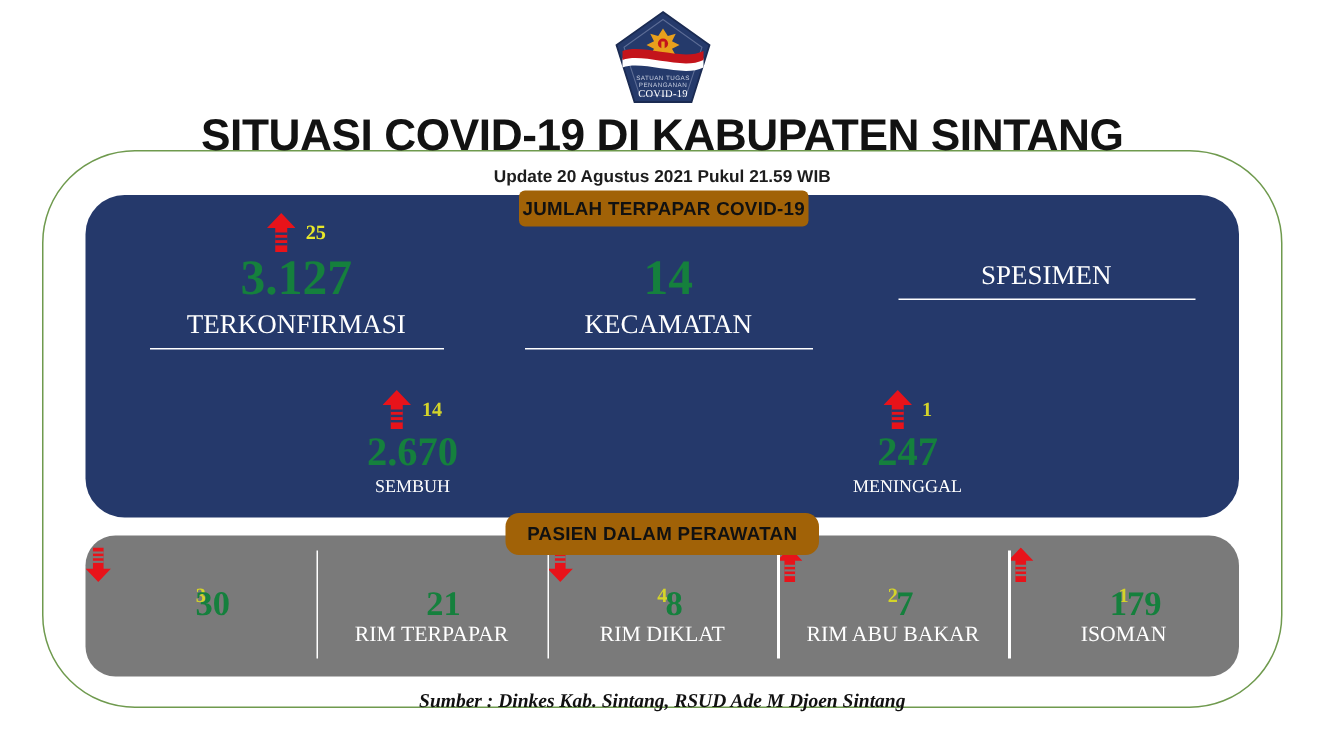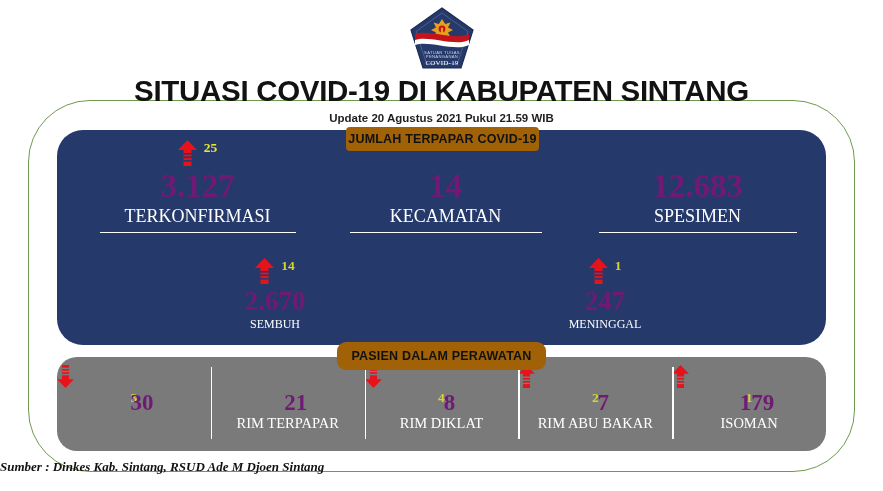--- a/index.html
+++ b/index.html
@@ -114,42 +114,42 @@
   }
 
   
   .stat {
     position: absolute;
     text-align: center;
   }
   .stat .arrow-row {
     height: 30px;
     display: flex;
-    align-items: flex-start;
+    align-items: center;
     justify-content: center;
     gap: 7px;
   }
   .arrow-row .delta {
     font-size: 13.5px;
     font-weight: bold;
     color: #e8e82a;
     font-family: "Liberation Serif", serif;
   }
   .arrow-row .delta.olive { color: #d4d42a; }
 
   .arrow {
     width: 19px;
     height: 26px;
     display: block;
   }
 
   .bignum {
     font-family: "Liberation Serif", serif;
     font-weight: bold;
-    color: #701a75;
+    color: #15803d;
     line-height: 1;
   }
   .label {
     font-family: "Liberation Serif", serif;
     color: #ffffff;
     line-height: 1.1;
     white-space: nowrap;
   }
   .underline {
     height: 1.5px;
@@ -208,20 +208,21 @@
   .gcell .arrow { width: 17px; height: 23px; }
   .gcell .bignum { font-size: 23px; margin-left: 16px; }
   .gcell .label  { font-size: 14.5px; margin-top: 2px; }
   .gcell .spacer { height: 26px; }
 
   
   .footer {
     position: absolute;
     left: 0; right: 0;
     top: 459px;
+    text-align: center;
     font-family: "Liberation Serif", serif;
     font-style: italic;
     font-weight: bold;
     font-size: 13px;
     color: #111111;
   }
 </style>
 </head>
 <body>
 
@@ -272,21 +273,20 @@
 
 <div class="stat s-kecamatan">
   <div class="arrow-row"></div>
   <div class="bignum">14</div>
   <div class="label">KECAMATAN</div>
   <div class="underline"></div>
 </div>
 
 <div class="stat s-spesimen">
   <div class="arrow-row"></div>
-  <div class="bignum">12.683</div>
   <div class="label">SPESIMEN</div>
   <div class="underline"></div>
 </div>
 
 <div class="stat s-sembuh">
   <div class="arrow-row">
     <svg class="arrow" viewBox="0 0 19 26">
       <path d="M9.5,0 L19,10 L13.5,10 L13.5,26 L5.5,26 L5.5,10 L0,10 Z" fill="#e8131a"></path>
       <rect x="5.5" y="13" width="8" height="1.6" fill="#25396b"></rect>
       <rect x="5.5" y="16.5" width="8" height="1.6" fill="#25396b"></rect>

